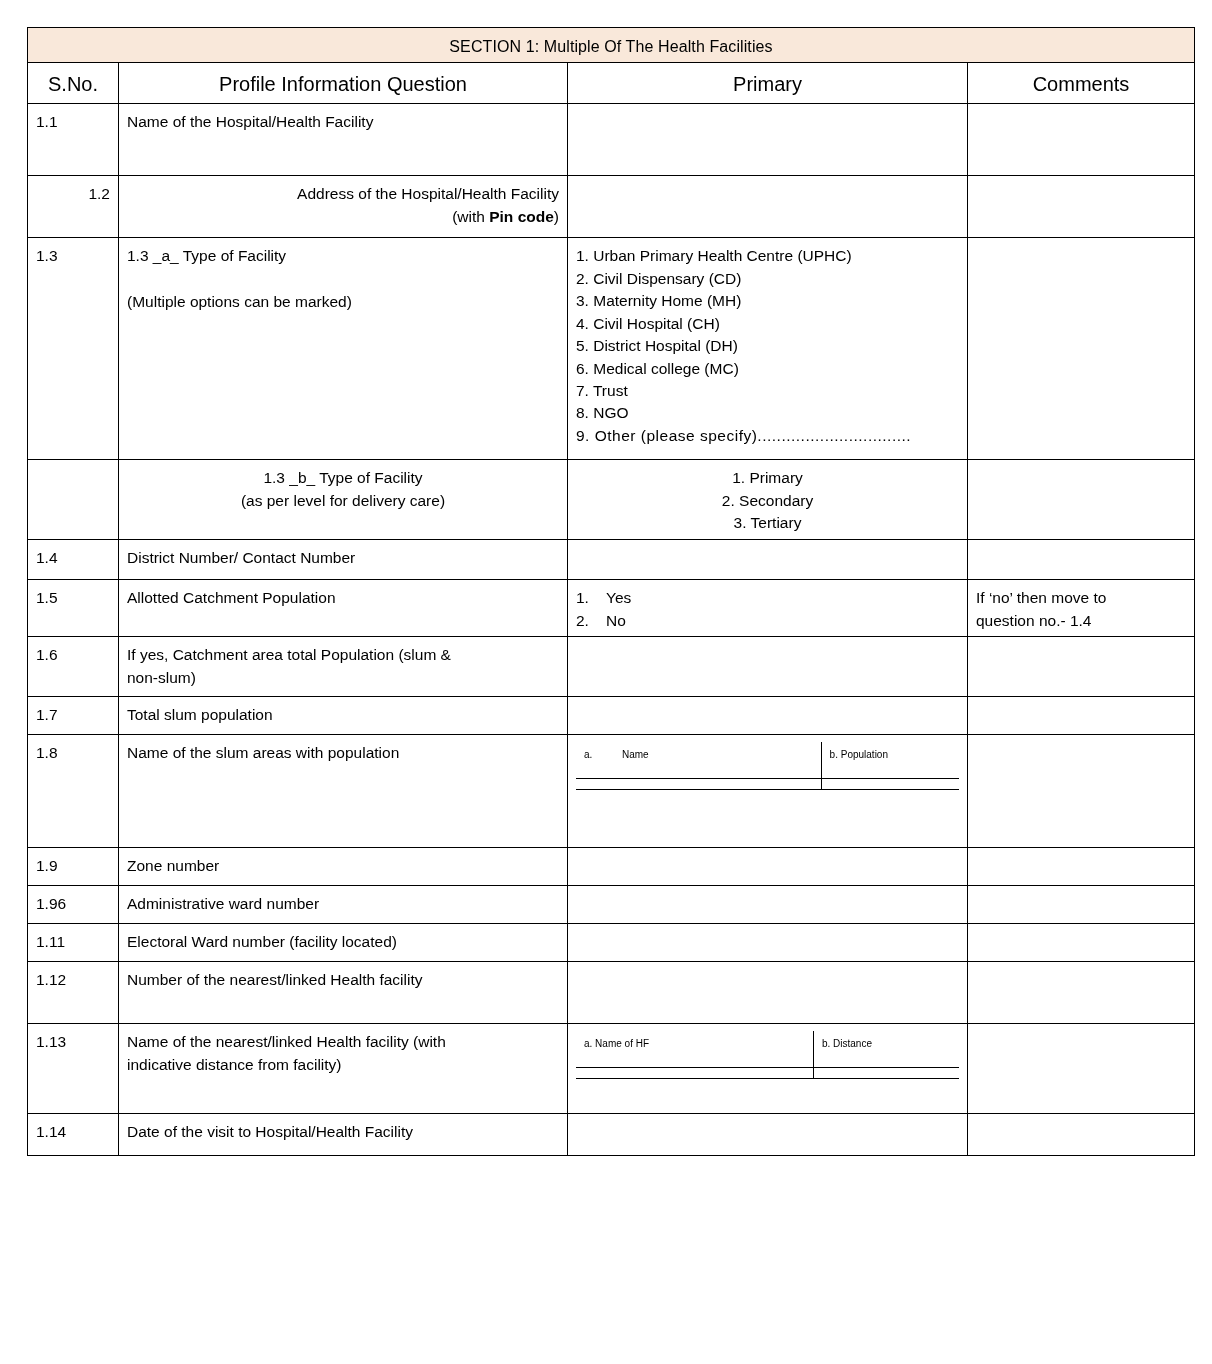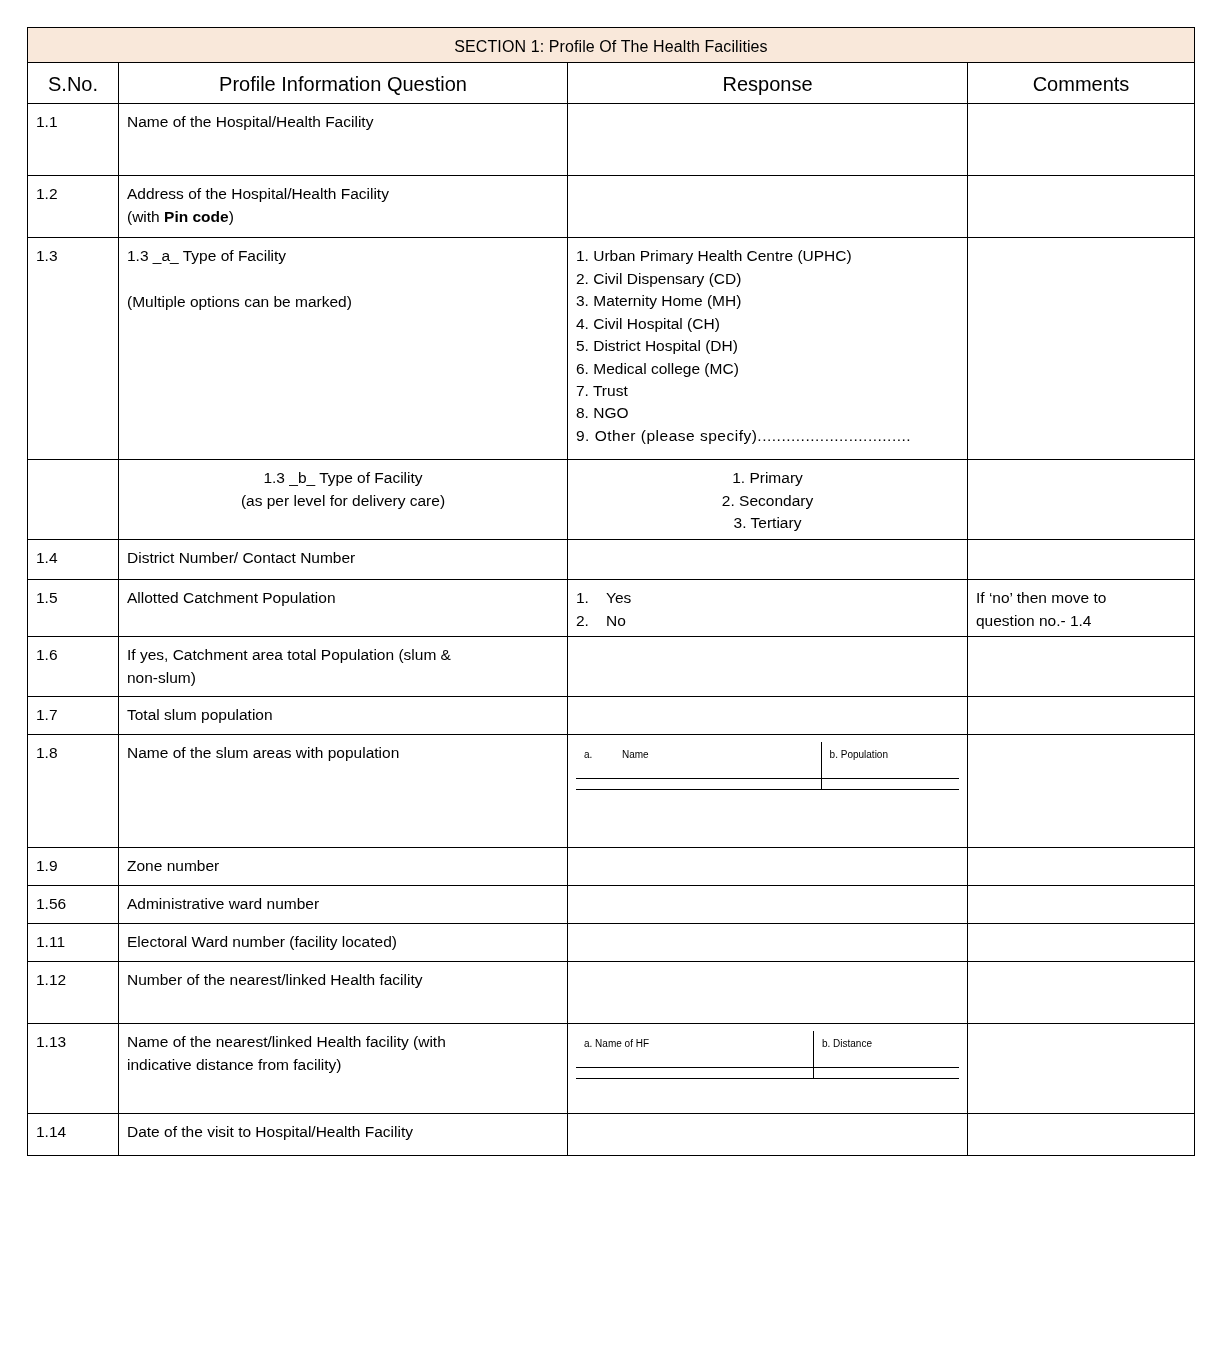--- a/index.html
+++ b/index.html
@@ -92,21 +92,21 @@
   }
   table.subtable tr.sub-head td { border-top: none; }
   table.subtable td.sub-left  { border-left: none; }
   table.subtable td.sub-right { border-right: none; }
 
   .sub-a-label { display: inline-block; }
   .sub-a-label .let { display: inline-block; width: 38px; }
 
   
   .h-r11  { height: 72px; }
-  .h-r12  { height: 62px; }
+  .h-r12  { height: 62px; text-align: right; }
   .h-r13a { height: 222px; }
   .h-r13b { height: 80px; text-align: center; }
   .h-r14  { height: 40px; }
   .h-r15  { height: 40px; }
   .h-r16  { height: 60px; }
   .h-r17  { height: 38px; }
   .h-r18  { height: 113px; }
   .h-r19  { height: 38px; }
   .h-r110 { height: 38px; }
   .h-r111 { height: 38px; }
@@ -121,27 +121,27 @@
   <table class="form-table">
     <colgroup>
       <col class="c-sno">
       <col class="c-question">
       <col class="c-response">
       <col class="c-comments">
     </colgroup>
 
     <tbody>
         <tr>
-      <td class="section-title" colspan="4">SECTION 1: Profile Of The Health Facilities</td>
+      <td class="section-title" colspan="4">SECTION 1: Multiple Of The Health Facilities</td>
     </tr>
 
     <tr>
       <td class="col-head sno">S.No.</td>
       <td class="col-head">Profile Information Question</td>
-      <td class="col-head">Response</td>
+      <td class="col-head">Primary</td>
       <td class="col-head">Comments</td>
     </tr>
 
     <tr class="h-r11">
       <td>1.1</td>
       <td>Name of the Hospital/Health Facility</td>
       <td></td>
       <td></td>
     </tr>
 
@@ -264,21 +264,21 @@
     </tr>
 
     <tr class="h-r19">
       <td>1.9</td>
       <td>Zone number</td>
       <td></td>
       <td></td>
     </tr>
 
     <tr class="h-r110">
-      <td>1.56</td>
+      <td>1.96</td>
       <td>Administrative ward number</td>
       <td></td>
       <td></td>
     </tr>
 
     <tr class="h-r111">
       <td>1.11</td>
       <td>Electoral Ward number (facility located)</td>
       <td></td>
       <td></td>

